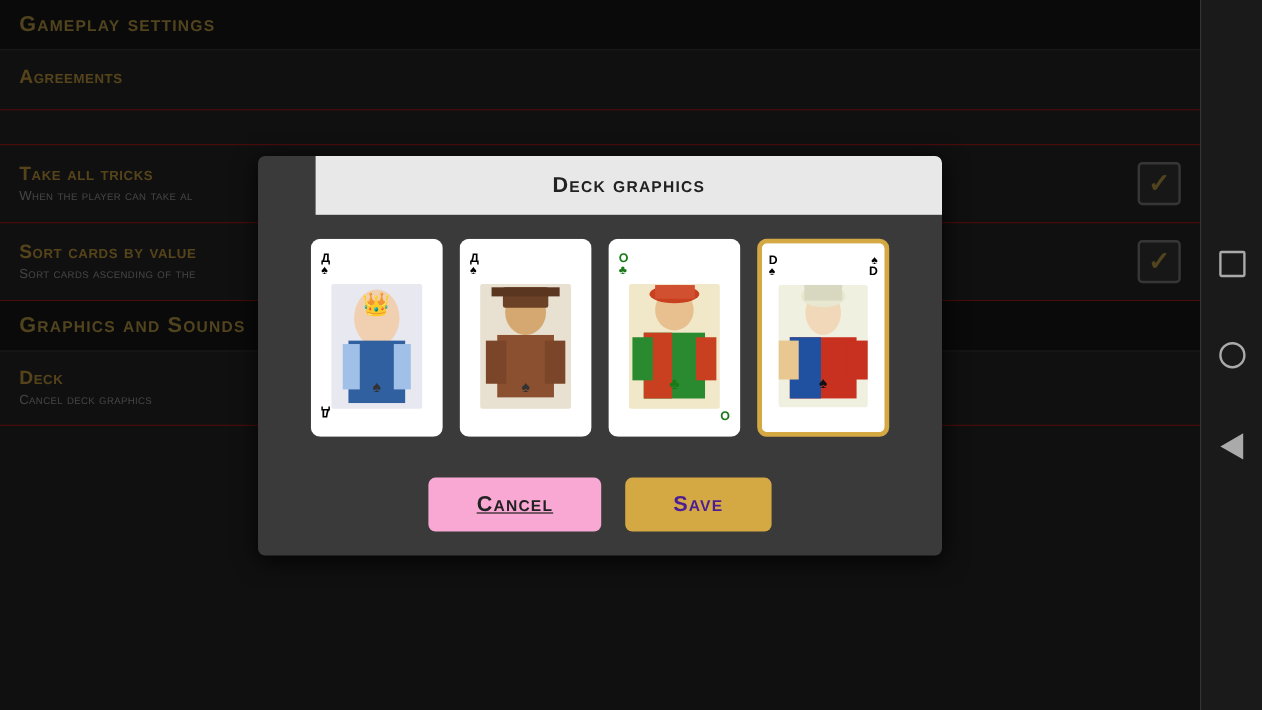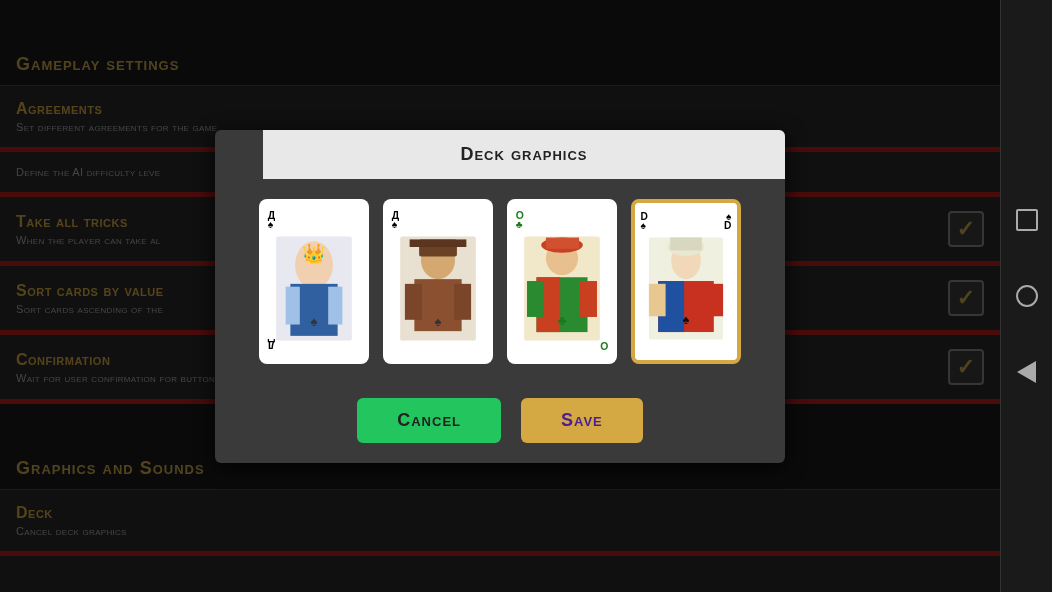--- a/index.html
+++ b/index.html
@@ -31,26 +31,25 @@
       padding: 10px 16px;
       border-bottom: 1px solid #444;
     }
 
     .section-header-title {
       color: #c8a84b;
       font-size: 18px;
       font-weight: bold;
       font-variant: small-caps;
       letter-spacing: 1px;
-      margin-top: 44px;
     }
 
     .settings-item {
       padding: 14px 16px;
-      border-bottom: 5px solid #b91c1c;
+      border-bottom: 1px solid #b91c1c;
       display: flex;
       justify-content: space-between;
       align-items: center;
     }
 
     .settings-item-text {
       flex: 1;
     }
 
     .settings-item-title {
@@ -167,22 +166,23 @@
       border-radius: 6px;
       border: none;
       font-size: 18px;
       font-weight: bold;
       font-variant: small-caps;
       cursor: pointer;
       letter-spacing: 1px;
     }
 
     .btn-cancel {
-      background: #22c55e;
+      background: #f9a8d4;
       color: #222;
+      text-decoration: underline;
     }
 
     .btn-save {
       background: #d4a843;
       color: #4c1d95;
     }
 
     
     .android-nav {
       width: 52px;
@@ -244,53 +244,44 @@
 
   <div class="settings-list">
 
     <div class="section-header">
       <div class="section-header-title">Gameplay settings</div>
     </div>
 
     <div class="settings-item">
       <div class="settings-item-text">
         <div class="settings-item-title">Agreements</div>
-        <div class="settings-item-desc">Set different agreements for the game</div>
       </div>
     </div>
 
     <div class="settings-item">
       <div class="settings-item-text">
-        <div class="settings-item-desc">Define the AI difficulty leve</div>
       </div>
     </div>
 
     <div class="settings-item">
       <div class="settings-item-text">
         <div class="settings-item-title">Take all tricks</div>
         <div class="settings-item-desc">When the player can take al</div>
       </div>
       <div class="checkbox checked"></div>
     </div>
 
     <div class="settings-item">
       <div class="settings-item-text">
         <div class="settings-item-title">Sort cards by value</div>
         <div class="settings-item-desc">Sort cards ascending of the</div>
       </div>
       <div class="checkbox checked"></div>
     </div>
 
-    <div class="settings-item">
-      <div class="settings-item-text">
-        <div class="settings-item-title">Confirmation</div>
-        <div class="settings-item-desc">Wait for user confirmation for button</div>
-      </div>
-      <div class="checkbox checked"></div>
-    </div>
 
     <div class="section-header" style="margin-top:0;">
       <div class="section-header-title">Graphics and Sounds</div>
     </div>
 
     <div class="settings-item">
       <div class="settings-item-text">
         <div class="settings-item-title">Deck</div>
         <div class="settings-item-desc">Cancel deck graphics</div>
       </div>

